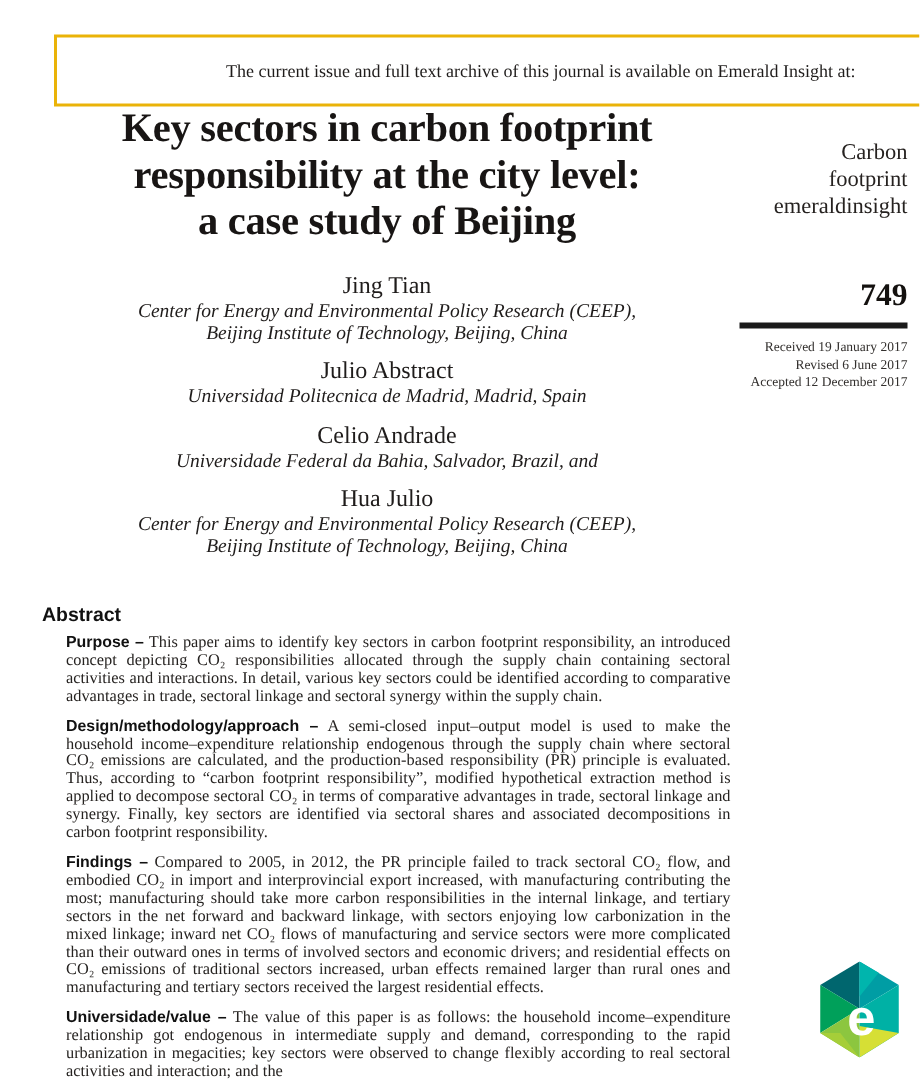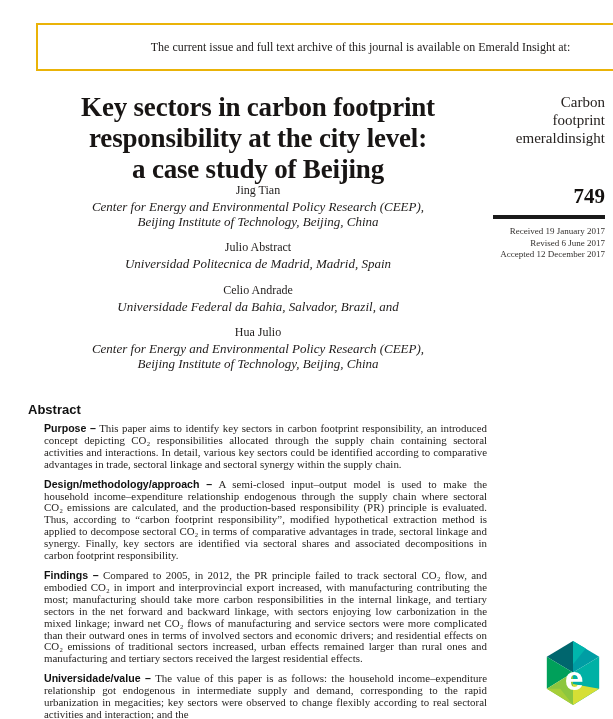--- a/index.html
+++ b/index.html
@@ -9,27 +9,27 @@
   }
   
   .banner{
     position:absolute;left:36px;top:23px;width:563px;height:44px;
     border:2px solid #eab308;display:flex;align-items:center;justify-content:center;padding-left:41px;
   }
   .banner-inner{text-align:left;font-size:12px;line-height:15px;}
   .banner-url{font-weight:bold;color:#1b12cc;}
   
   .main-title{
-    position:absolute;left:26px;top:92px;width:464px;text-align:center;
+    position:absolute;left:26px;top:70px;width:464px;text-align:center;
     font-weight:bold;font-size:27px;line-height:31px;color:#181514;letter-spacing:-0.2px;
   }
   
   .authors{position:absolute;left:26px;top:181px;width:464px;text-align:center;}
   .author-group{margin-bottom:9px;}
-  .author-name{font-size:12px;line-height:19px;}
+  .author-name{font-size:16px;line-height:19px;}
   .affil{font-style:italic;font-size:13px;line-height:14.5px;}
   
   .sidebar{position:absolute;top:93px;right:8px;width:112px;text-align:right;}
   .journal-title{font-size:15px;line-height:18px;color:#262220;}
   .page-number{margin-top:37px;font-size:21px;font-weight:bold;color:#14110f;}
   .sidebar-rule{margin-top:6px;height:4px;background:#1a1a1a;}
   .history{margin-top:7px;font-size:9px;line-height:11.5px;color:#33302e;}
   
   .abstract{position:absolute;left:28px;top:402px;width:459px;}
   .abstract-heading{

